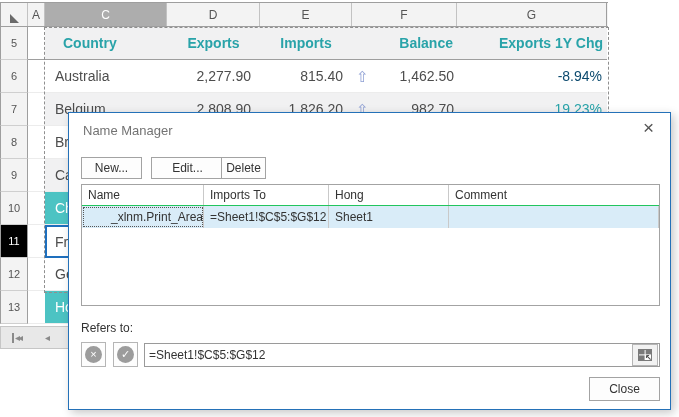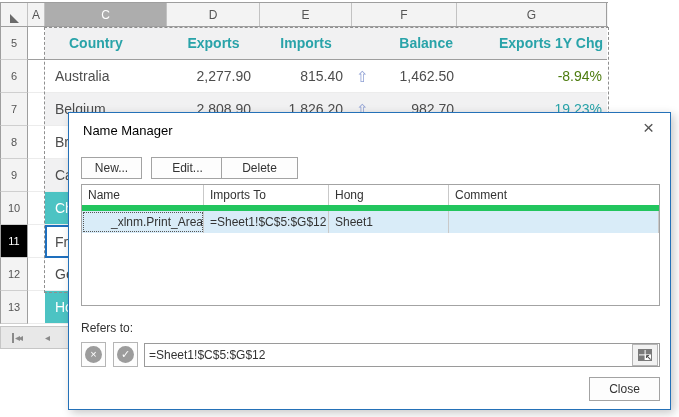--- a/index.html
+++ b/index.html
@@ -26,53 +26,53 @@
            align-items:center;justify-content:center;font-size:11px;color:#555;}
   .row-hdr.sel{background:#000000;color:#fff;}
   .cell{box-sizing:border-box;display:flex;align-items:center;font-size:14px;color:#4d4d4d;
         border-bottom:1px solid #ececec;background:#fff;overflow:hidden;white-space:nowrap;}
   .band{background:#f1f1f2;}
   .r5 .cell{border-bottom:1px solid #9e9e9e;}
   .c-country{padding-left:10px;}
   .num{justify-content:flex-end;padding-right:9px;}
   .fcell{justify-content:space-between;padding:0 3px 0 4px;}
   .chg{justify-content:flex-end;padding-right:5px;}
-  .hdr-c{color:#29a3a9;font-weight:bold;padding-left:24px;}
+  .hdr-c{color:#29a3a9;font-weight:bold;padding-left:18px;}
   .hdr-center{color:#29a3a9;font-weight:bold;justify-content:center;}
   .hdr-right{color:#29a3a9;font-weight:bold;justify-content:flex-end;padding-right:4px;}
-  .neg{color:#4d7c0f;}  .pos{color:#29a3a9;}
+  .neg{color:#0c4a6e;}  .pos{color:#29a3a9;}
   .teal-cell{background:#4cc3c3;color:#fff;}
   .sel-cell{background:#fff;border:2px solid #1e6fbd;padding-left:8px;}
   .up-arrow{color:#8fa0d4;font-size:15px;line-height:1;}
 
   .print-area{position:absolute;left:44px;top:27px;width:563px;height:264px;
               border:1px dashed #8f8f8f;pointer-events:none;}
 
   .navbar{position:absolute;left:0;top:324px;width:608px;height:23px;background:#e8e8e8;
           border:1px solid #c6c6c6;box-sizing:border-box;display:flex;align-items:center;}
   .nav-ico{color:#8a8a8a;font-size:10px;line-height:1;}
   .nav-first{margin-left:11px;border-left:2px solid #8a8a8a;padding-left:1px;letter-spacing:-2px;}
   .nav-prev{margin-left:24px;}
   .nav-next{margin-left:18px;}
 
   
   .dialog{position:absolute;left:68px;top:112px;width:603px;height:298px;background:#fff;
           border:1px solid #2471b8;box-shadow:3px 3px 9px rgba(0,0,0,.22);box-sizing:border-box;
           z-index:10;font-size:12px;color:#333;}
-  .dlg-title{position:absolute;left:14px;top:10px;font-size:13px;color:#000000;}
+  .dlg-title{position:absolute;left:14px;top:10px;font-size:13px;color:#737373;}
   .dlg-close{position:absolute;right:8px;top:2px;font-size:19px;color:#555;padding:2px 8px;cursor:pointer;}
   .dlg-btn{position:absolute;height:22px;background:#fdfdfd;border:1px solid #a3a3a3;box-sizing:border-box;
            display:flex;align-items:center;justify-content:center;font-size:12px;color:#333;cursor:pointer;}
   .btn-new{left:12px;top:44px;width:61px;}
   .btn-edit{left:82px;top:44px;width:73px;}
-  .btn-delete{left:152px;top:44px;width:77px;}
+  .btn-delete{left:152px;top:44px;width:45px;}
 
   .mgr-table{position:absolute;left:12px;top:71px;width:579px;height:122px;background:#fff;
              border:1px solid #a3a3a3;box-sizing:border-box;}
-  .mgr-hrow{display:flex;height:20px;border-bottom:6px solid #22c55e;}
+  .mgr-hrow{display:flex;height:20px;border-bottom:1px solid #22c55e;}
   .mgr-hcell{box-sizing:border-box;border-right:1px solid #c9c9c9;padding:3px 0 0 6px;color:#333;}
   .mc-name{width:122px}.mc-refers{width:125px}.mc-scope{width:120px}.mc-comment{flex:1;border-right:none;}
   .mgr-row{display:flex;height:22px;background:#d9ecf8;cursor:pointer;}
   .mgr-cell{box-sizing:border-box;border-right:1px solid #c9c9c9;padding:4px 0 0 6px;color:#333;}
   .mgr-cell.focus{outline:1px dotted #555;outline-offset:-2px;text-align:right;}
 
   .refers-label{position:absolute;left:12px;top:208px;color:#333;}
   .icon-btn{position:absolute;top:229px;width:25px;height:25px;border:1px solid #b5b5b5;background:#fdfdfd;
             box-sizing:border-box;display:flex;align-items:center;justify-content:center;cursor:pointer;}
   .btn-cancel{left:12px;}  .btn-confirm{left:44px;}

